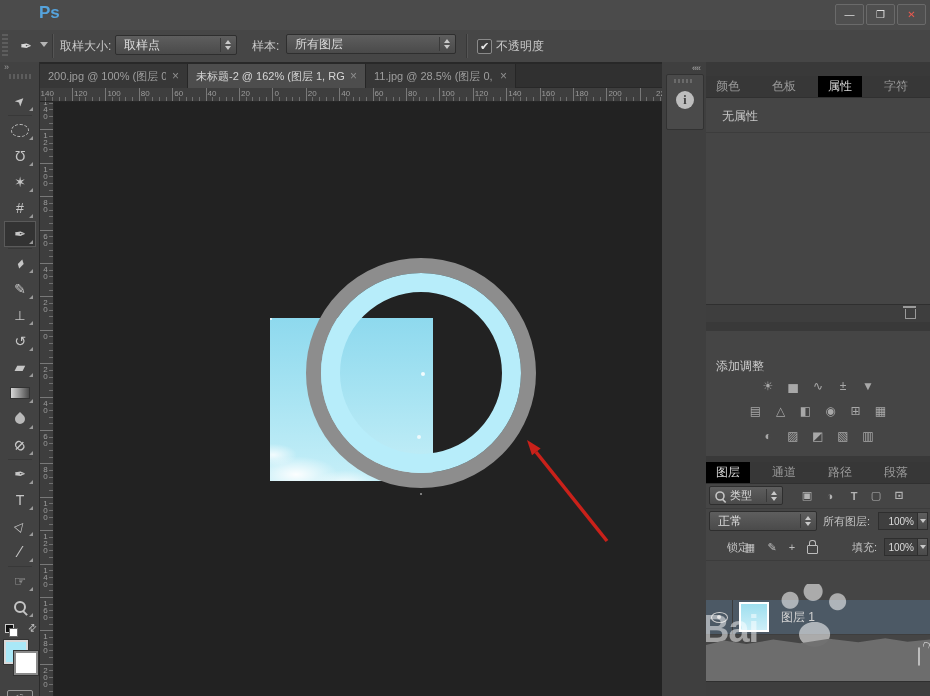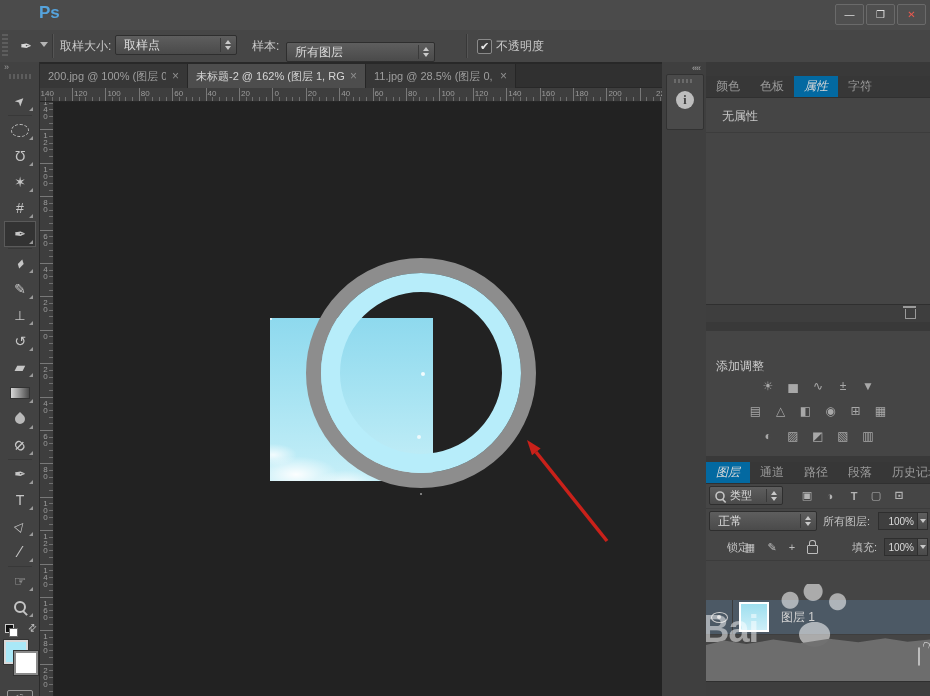--- a/index.html
+++ b/index.html
@@ -113,23 +113,23 @@
   .dock-collapse{position:absolute;right:6px;top:1px;font-size:9px;color:#ababab;letter-spacing:-1px;}
   .dockbox{position:absolute;left:4px;top:12px;width:36px;height:54px;background:#4a4a4a;border:1px solid #323232;border-radius:2px;}
   .dockbox .grip{position:absolute;left:7px;top:4px;width:20px;height:4px;
            background:repeating-linear-gradient(90deg,#6a6a6a 0 2px,transparent 2px 4px);}
   .info-circle{position:absolute;left:9px;top:16px;width:18px;height:18px;border-radius:50%;background:#bdbdbd;color:#3a3a3a;
            display:flex;align-items:center;justify-content:center;font-size:12px;font-weight:bold;font-family:"Liberation Serif","DejaVu Serif",serif;}
 
   
   .rightcol{position:absolute;left:706px;top:62px;width:224px;height:634px;background:#393939;}
   .panel{position:absolute;left:0;width:224px;background:#454545;}
-  .ptabs{position:absolute;left:0;top:0;right:0;height:21px;background:#373737;display:flex;border-bottom:1px solid #303030;}
+  .ptabs{position:absolute;left:0;top:0;right:0;height:21px;background:#373737;display:flex;border-bottom:1px solid #303030;gap:12px;}
   .ptab{line-height:21px;padding:0 10px;font-size:12px;color:#9a9a9a;white-space:nowrap;}
-  .ptab.active{background:#0369a1;color:#d8d8d8;font-style:italic;}
+  .ptab.active{background:#000000;color:#d8d8d8;}
   .panelA{top:14px;height:246px;}
   .pa-text{position:absolute;left:16px;top:32px;font-size:12px;color:#c9c9c9;}
   .pa-line{position:absolute;left:0;right:0;top:56px;height:1px;background:#3c3c3c;}
   .pbar{position:absolute;left:0;right:0;bottom:0;height:17px;background:#3e3e3e;border-top:1px solid #2f2f2f;}
   .trash{position:absolute;right:14px;top:4px;width:9px;height:9px;border:1px solid #9a9a9a;border-top:none;border-radius:0 0 1px 1px;}
   .trash::before{content:"";position:absolute;top:-3px;left:-3px;width:13px;height:2px;background:#9a9a9a;}
   .panelB{top:269px;height:125px;}
   .pb-hint{position:absolute;left:10px;top:27px;font-size:12px;color:#cdcdcd;}
   .adjrow{position:absolute;left:0;width:100%;display:flex;justify-content:center;gap:5px;}
   .adjrow.r1{top:46px;} .adjrow.r2{top:71px;} .adjrow.r3{top:96px;}
@@ -203,21 +203,21 @@
     <div class="ob-sep" style="left:52px"></div>
     <div class="ob-label" style="left:60px">取样大小:</div>
     <div class="dd" style="left:115px;top:5px;width:122px">
       <span>取样点</span>
       <span class="spin">
           <i class="up"></i>
           <i class="dn"></i>
         </span>
     </div>
     <div class="ob-label" style="left:252px">样本:</div>
-    <div class="dd" style="left:286px;top:12px;width:149px">
+    <div class="dd" style="left:286px;top:4px;width:170px">
       <span>所有图层</span>
       <span class="spin">
           <i class="up"></i>
           <i class="dn"></i>
         </span>
     </div>
     <div class="ob-sep" style="left:466px"></div>
     <div class="checkbox">
         <span>✔</span>
       </div>

